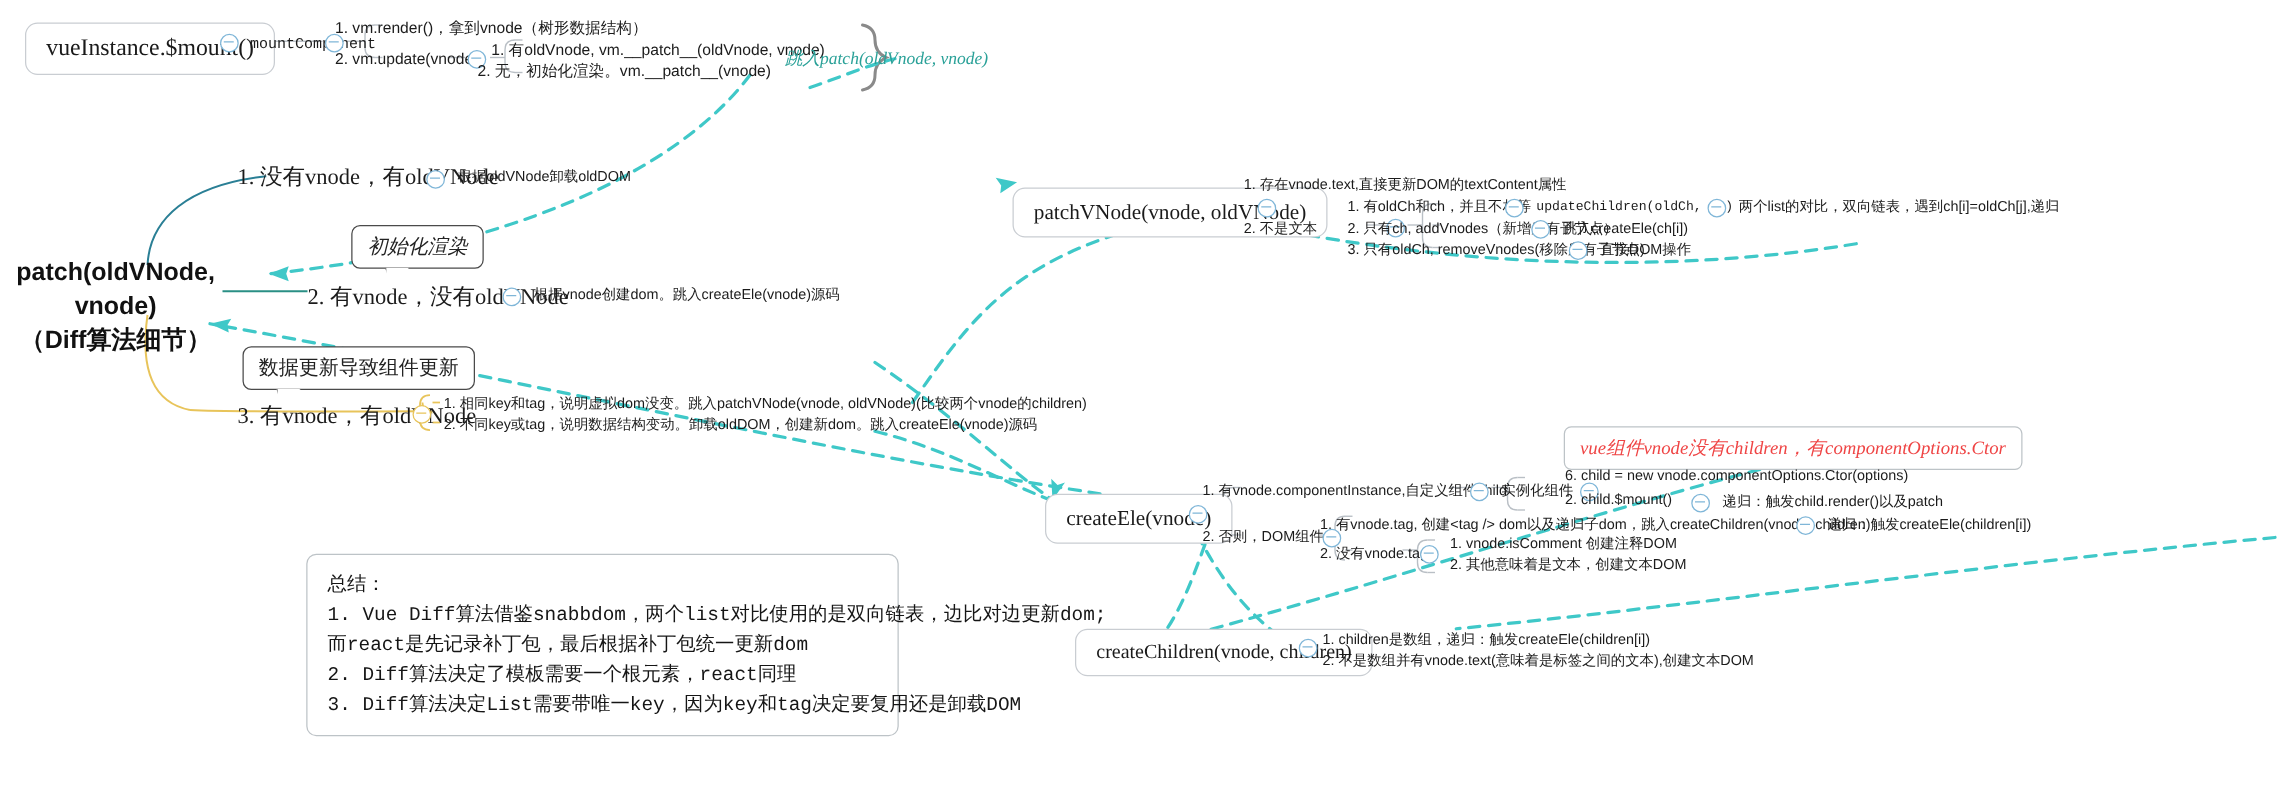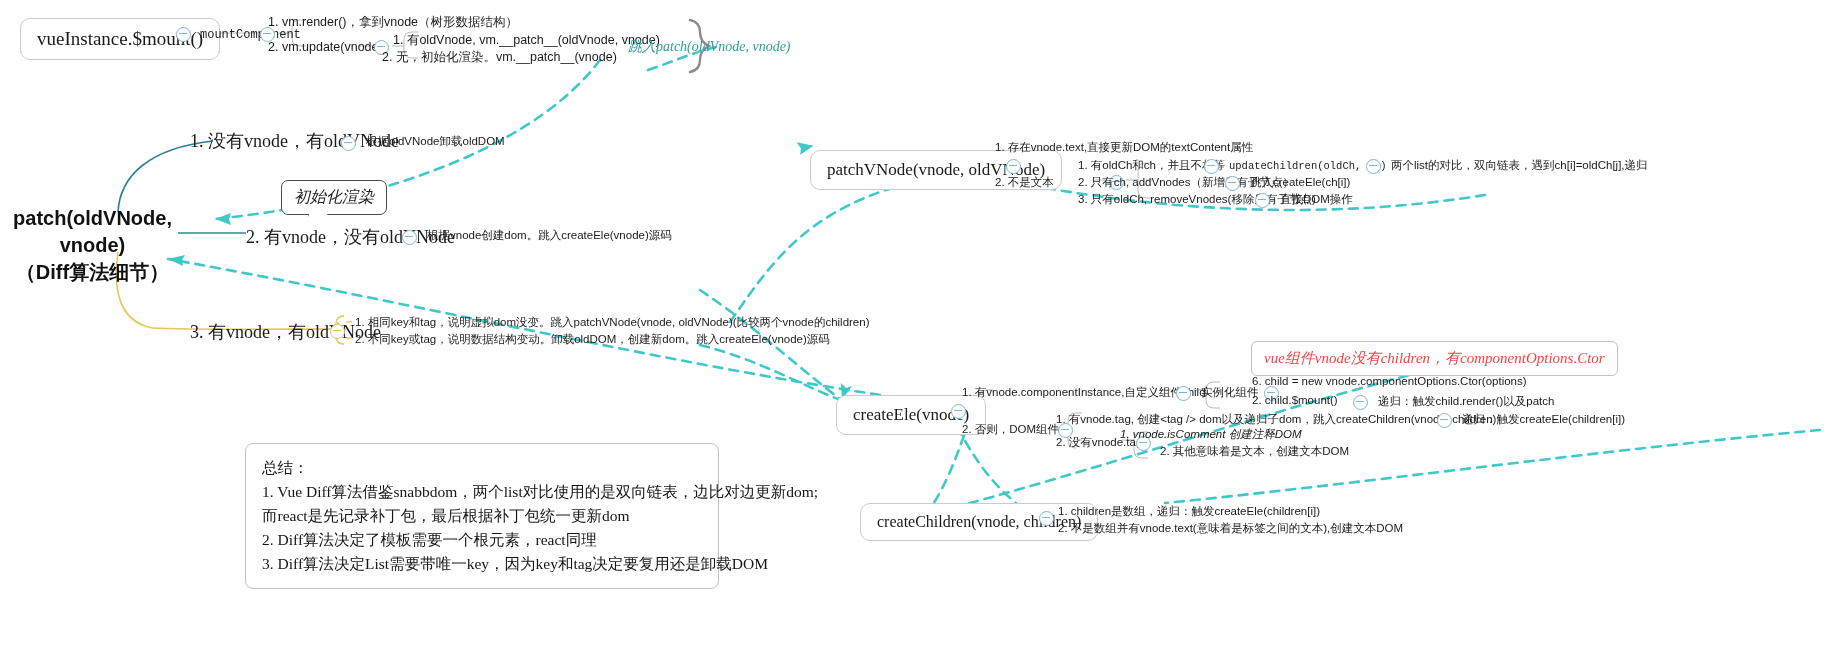--- a/index.html
+++ b/index.html
@@ -34,21 +34,21 @@
 
   
   .toggle{position:absolute;width:13px;height:13px;border-radius:50%;
           border:1.2px solid #7fb6d8;background:#fff;}
   .toggle.y{border-color:#e8c45a;}
   .toggle::before{content:"";position:absolute;left:2px;top:5px;width:8px;height:1.2px;background:#7fb6d8;}
   .toggle.y::before{background:#e8c45a;}
 
   
   .summary{position:absolute;border:1px solid #bdc3c7;border-radius:8px;background:#fff;
-           padding:12px 16px;font-size:15.5px;line-height:1.55;color:#151515;}
+           padding:12px 16px;font-size:15.5px;line-height:1.55;color:#151515;font-family:Liberation Mono, monospace;}
   .summary div{white-space:nowrap;}
 
   .hi{position:absolute;border:1px solid #bdc3c7;border-radius:6px;background:#fff;
       padding:7px 12px;font-size:15px;white-space:nowrap;font-style:italic;color:#ef4444;}
 </style>
 </head>
 <body>
 
 <div id="canvas">
 
@@ -173,20 +173,24 @@
 
   <div class="node callout" style="left:281px;top:180px;font-style:italic;">
     <span>初始化渲染</span>
     <span class="tail"></span>
   </div>
 
   <div class="branch" style="left:246px;top:225px;">2. 有vnode，没有oldVNode</div>
   <div class="toggle" style="left:402px;top:230px;"></div>
   <div class="sub" style="left:427px;top:228px;">根据vnode创建dom。跳入createEle(vnode)源码</div>
 
+  <div class="node callout" style="left:194px;top:277px;">
+    <span>数据更新导致组件更新</span>
+    <span class="tail"></span>
+  </div>
 
   <div class="branch" style="left:190px;top:320px;">3. 有vnode，有oldVNode</div>
   <div class="toggle y" style="left:330px;top:324px;"></div>
   <div class="sub" style="left:355px;top:315px;">1. 相同key和tag，说明虚拟dom没变。跳入patchVNode(vnode, oldVNode)(比较两个vnode的children)</div>
   <div class="sub" style="left:355px;top:332px;">2. 不同key或tag，说明数据结构变动。卸载oldDOM，创建新dom。跳入createEle(vnode)源码</div>
 
   <div class="node pill" style="left:810px;top:150px;font-size:17px;">
     <span>patchVNode(vnode, oldVNode)</span>
   </div>
   <div class="toggle" style="left:1006px;top:159px;"></div>
@@ -228,21 +232,21 @@
   <div class="sub" style="left:1378px;top:394px;">递归：触发child.render()以及patch</div>
 
   <div class="sub" style="left:962px;top:422px;">2. 否则，DOM组件</div>
   <div class="toggle" style="left:1058px;top:423px;"></div>
   <div class="sub" style="left:1056px;top:412px;">1. 有vnode.tag, 创建&lt;tag /&gt; dom以及递归子dom，跳入createChildren(vnode, children)</div>
   <div class="toggle" style="left:1437px;top:413px;"></div>
   <div class="sub" style="left:1462px;top:412px;">递归：触发createEle(children[i])</div>
 
   <div class="sub" style="left:1056px;top:435px;">2. 没有vnode.tag</div>
   <div class="toggle" style="left:1136px;top:436px;"></div>
-  <div class="sub" style="left:1120px;top:427px;font-style:italic;">1. vnode.isComment 创建注释DOM</div>
+  <div class="sub" style="left:1160px;top:427px;">1. vnode.isComment 创建注释DOM</div>
   <div class="sub" style="left:1160px;top:444px;">2. 其他意味着是文本，创建文本DOM</div>
 
   <div class="node pill" style="left:860px;top:503px;font-size:16px;">
     <span>createChildren(vnode, children)</span>
   </div>
   <div class="toggle" style="left:1039px;top:511px;"></div>
   <div class="sub" style="left:1058px;top:504px;">1. children是数组，递归：触发createEle(children[i])</div>
   <div class="sub" style="left:1058px;top:521px;">2. 不是数组并有vnode.text(意味着是标签之间的文本),创建文本DOM</div>
 
   <div class="summary" style="left:245px;top:443px;width:440px;">

